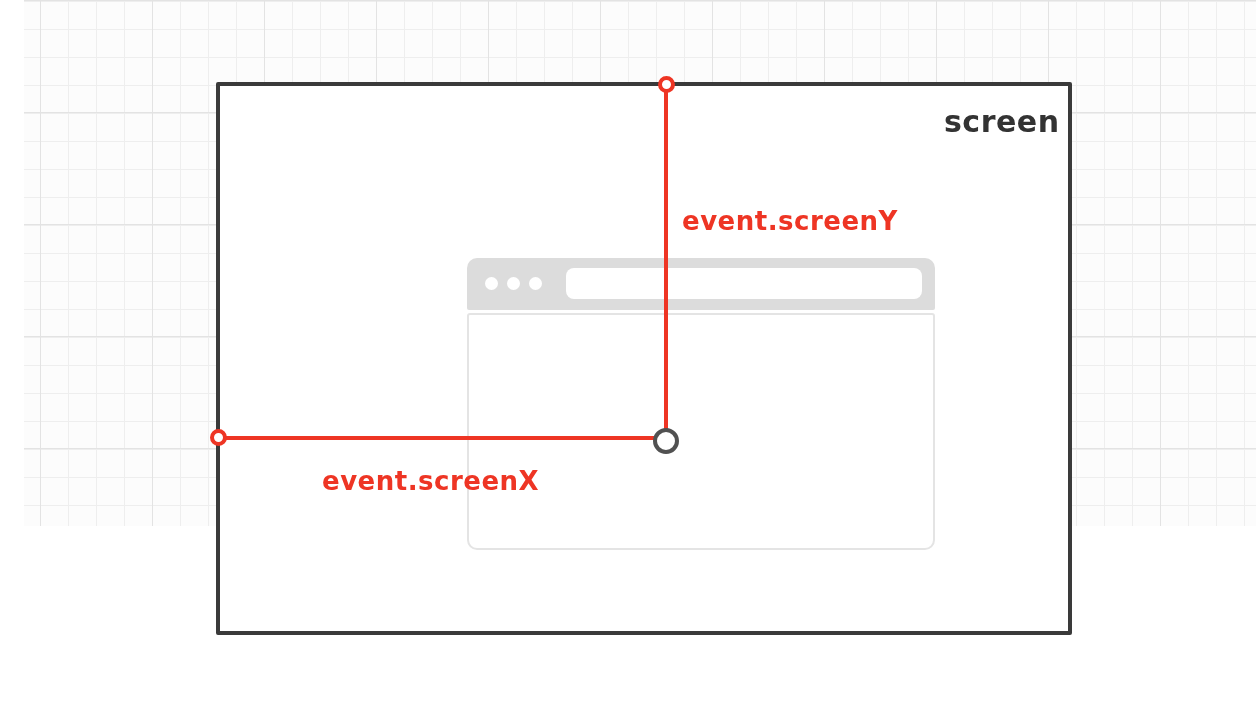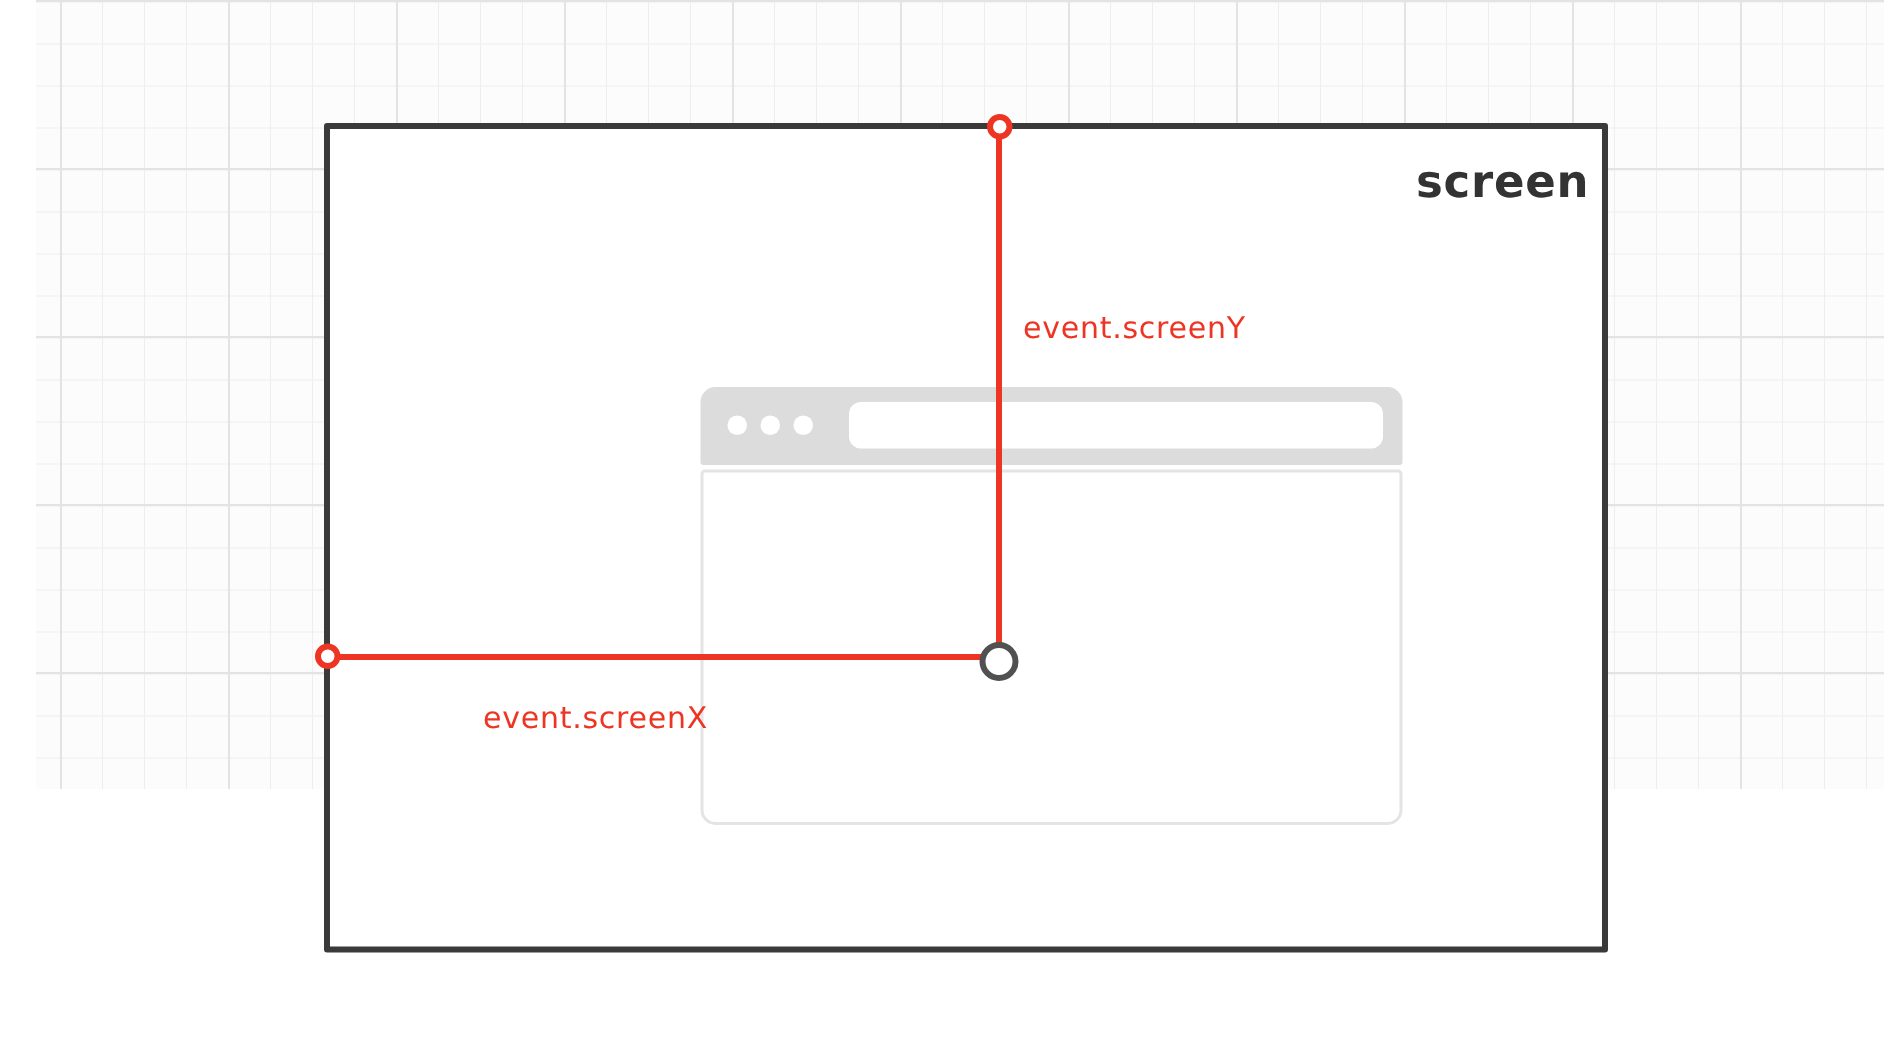--- a/index.html
+++ b/index.html
@@ -118,22 +118,22 @@
     left: 629px; top: 428px;
     width: 26px; height: 26px;
     border: 4px solid var(--pointer-border);
     border-radius: 50%;
     background: #ffffff;
   }
 
   
   .annotation {
     position: absolute;
-    font-size: 20px;
-    font-weight: normal;
+    font-size: 26px;
+    font-weight: bold;
     letter-spacing: 0.5px;
     color: var(--annotation-red);
     white-space: nowrap;
   }
   .annotation.screen-y { left: 658px; top: 206px; }
   .annotation.screen-x { left: 298px; top: 466px; }
 </style>
 </head>
 <body>
 

